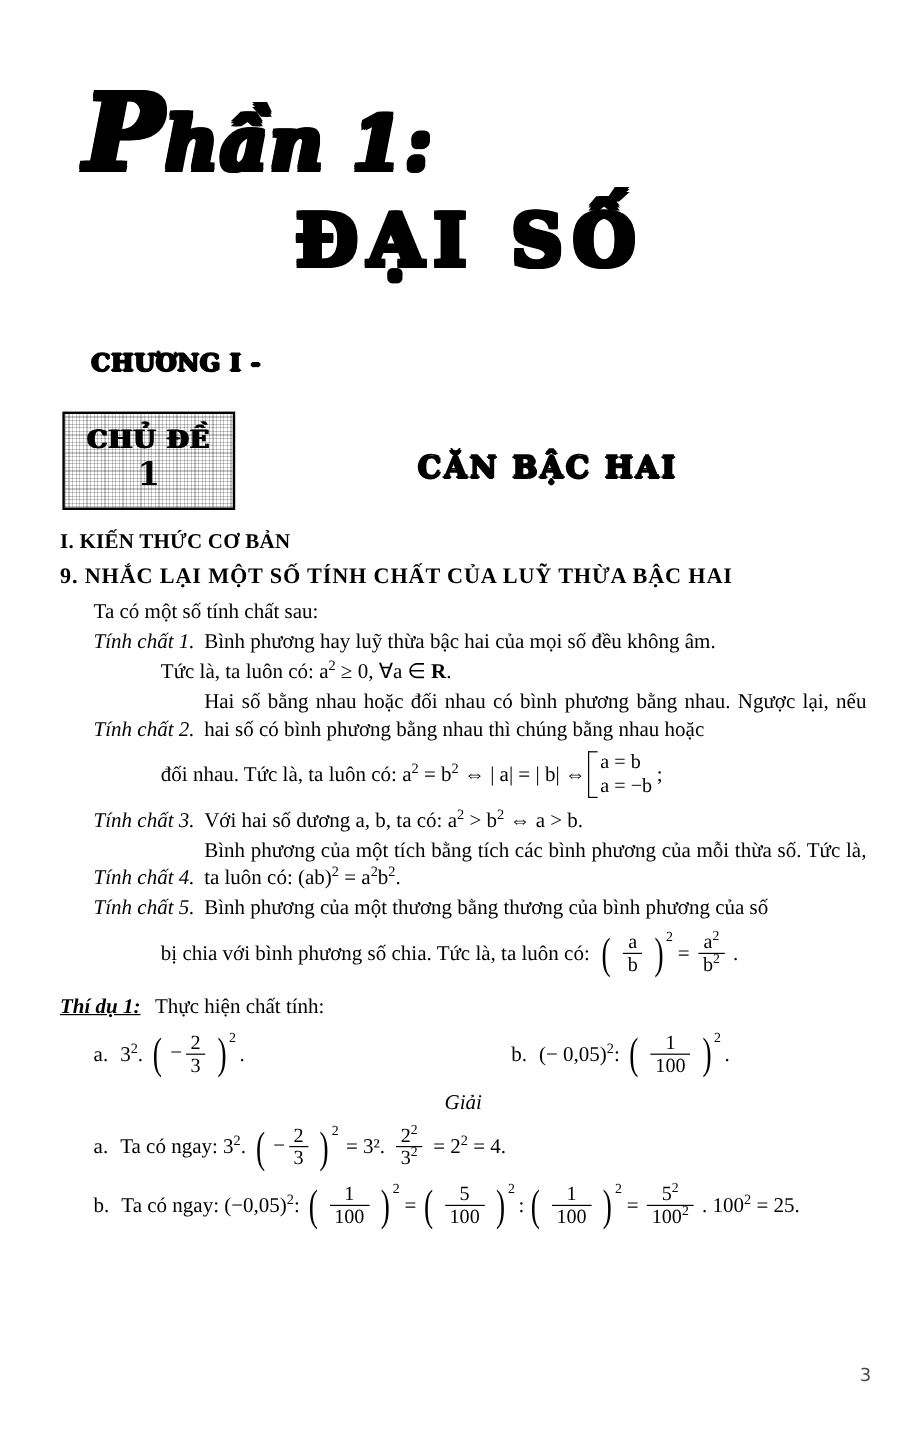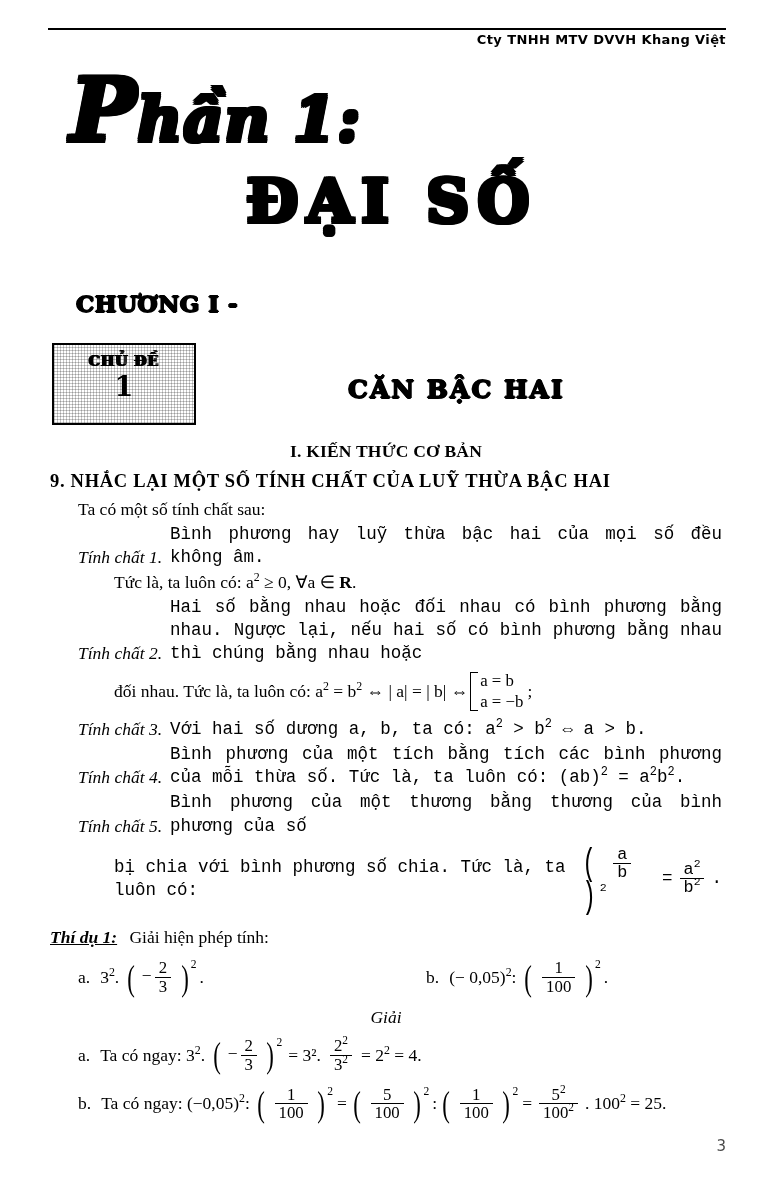--- a/index.html
+++ b/index.html
@@ -97,21 +97,21 @@
     left: 76px;
     width: 640px;
     height: 36px;
   }
   .chuong-label {
     position: absolute;
     left: 0;
     top: 2px;
     font-family: "DejaVu Serif", serif;
     font-weight: bold;
-    font-size: 23px;
+    font-size: 20px;
     letter-spacing: 0.5px;
     text-shadow: 1px 0 0 #000, -1px 0 0 #000, 0 1px 0 #000, 0 -1px 0 #000;
   }
   .chuong-title {
     position: absolute;
     left: 172px;
     top: 0;
     font-family: "Liberation Serif", serif;
     font-weight: bold;
     font-size: 25px;
@@ -129,21 +129,21 @@
     background-image:
       repeating-linear-gradient(0deg, rgba(0,0,0,0.22) 0 1px, transparent 1px 3px),
       repeating-linear-gradient(90deg, rgba(0,0,0,0.22) 0 1px, transparent 1px 3px);
     background-color: #ffffff;
     text-align: center;
   }
   .chude-box .lbl {
     margin-top: 8px;
     font-family: "DejaVu Serif", serif;
     font-weight: bold;
-    font-size: 14px;
+    font-size: 21px;
     letter-spacing: 1px;
     text-shadow: 1px 0 0 #000, -1px 0 0 #000;
   }
   .chude-box .num {
     margin-top: 2px;
     font-family: "DejaVu Serif", serif;
     font-weight: bold;
     font-size: 27px;
   }
   .chude-title {
@@ -165,21 +165,20 @@
     width: 672px;
     font-size: 17.5px;
     line-height: 1.32;
   }
   .h-sec {
     font-family: "Liberation Serif", serif;
     font-weight: bold;
     font-size: 17.5px;
     letter-spacing: 0.2px;
     margin: 0 0 6px 0;
-    text-align: center;
   }
   .h-sub {
     font-family: "Liberation Serif", serif;
     font-weight: bold;
     font-size: 18.5px;
     letter-spacing: 0.7px;
     margin: 0 0 4px 0;
   }
   .p {
     margin: 0 0 2px 0;
@@ -195,24 +194,23 @@
   }
   .prop-label {
     font-style: italic;
     white-space: nowrap;
     flex: 0 0 auto;
     padding-right: 8px;
   }
   .prop-text {
     flex: 1 1 auto;
     text-align: justify;
-    font-family: Liberation Mono, monospace;
   }
   .cont-line {
-    margin-left: 64px;
+    margin-left: 84px;
     margin-bottom: 2px;
   }
 
   sup { font-size: 0.68em; vertical-align: super; line-height: 0; }
 
   .frac {
     display: inline-block;
     vertical-align: middle;
     text-align: center;
     margin: 0 3px;
@@ -299,24 +297,20 @@
     font-family: "DejaVu Sans", sans-serif;
     font-size: 15px;
     color: #4a4a4a;
   }
 </style>
 </head>
 <body>
 
 <div class="page">
 
-  <div class="header">
-    <div class="header-rule"></div>
-    <div class="header-text">Cty TNHH MTV DVVH Khang Việt</div>
-  </div>
 
   <div class="title-block">
     <div class="phan1"><span class="big">P</span><span>hần 1:</span></div>
     <div class="daiso">ĐẠI SỐ</div>
   </div>
 
   <div class="chuong-row">
     <div class="chuong-label">CHƯƠNG I -</div>
   </div>
 
@@ -360,41 +354,41 @@
 
     <div class="prop-row">
       <span class="prop-label">Tính chất 4.</span>
       <span class="prop-text">Bình phương của một tích bằng tích các bình phương của mỗi thừa số. Tức là, ta luôn có:  (ab)<sup>2</sup> = a<sup>2</sup>b<sup>2</sup>.</span>
     </div>
 
     <div class="prop-row">
       <span class="prop-label">Tính chất 5.</span>
       <span class="prop-text">Bình phương của một thương bằng thương của bình phương của số</span>
     </div>
-    <div class="cont-line" style="display:flex;align-items:center;margin-top:8px;font-family:Liberation Mono, monospace;">
+    <div class="cont-line" style="display:flex;align-items:center;margin-top:8px;">
       <span>bị chia với bình phương số chia. Tức là, ta luôn có:</span>
       <span class="paren" style="margin-left:8px;">
         <span class="pl">(</span>
         <span class="inner frac">
           <span class="num">a</span>
           <span class="den">b</span>
         </span>
         <span class="pr">)</span><span class="pwr">2</span>
       </span>
       <span style="margin:0 4px;">=</span>
       <span class="frac">
         <span class="num">a<sup>2</sup></span>
         <span class="den">b<sup>2</sup></span>
       </span>
       <span style="margin-left:4px;">.</span>
     </div>
 
     <div class="thidu-row">
       <span class="thidu-label">Thí dụ 1:</span>
-      <span>Giải hiện phép tính:</span>
+      <span>Thực hiện chất tính:</span>
     </div>
 
     <div class="ex-row" style="margin-top:10px;">
       <div class="ex-a">
         <span class="item-letter">a.</span>
         <span>3<sup>2</sup>.</span>
         <span class="paren" style="margin-left:6px;">
           <span class="pl">(</span>
           <span class="inner">
             <span>−</span><span class="frac"><span class="num">2</span><span class="den">3</span></span>

